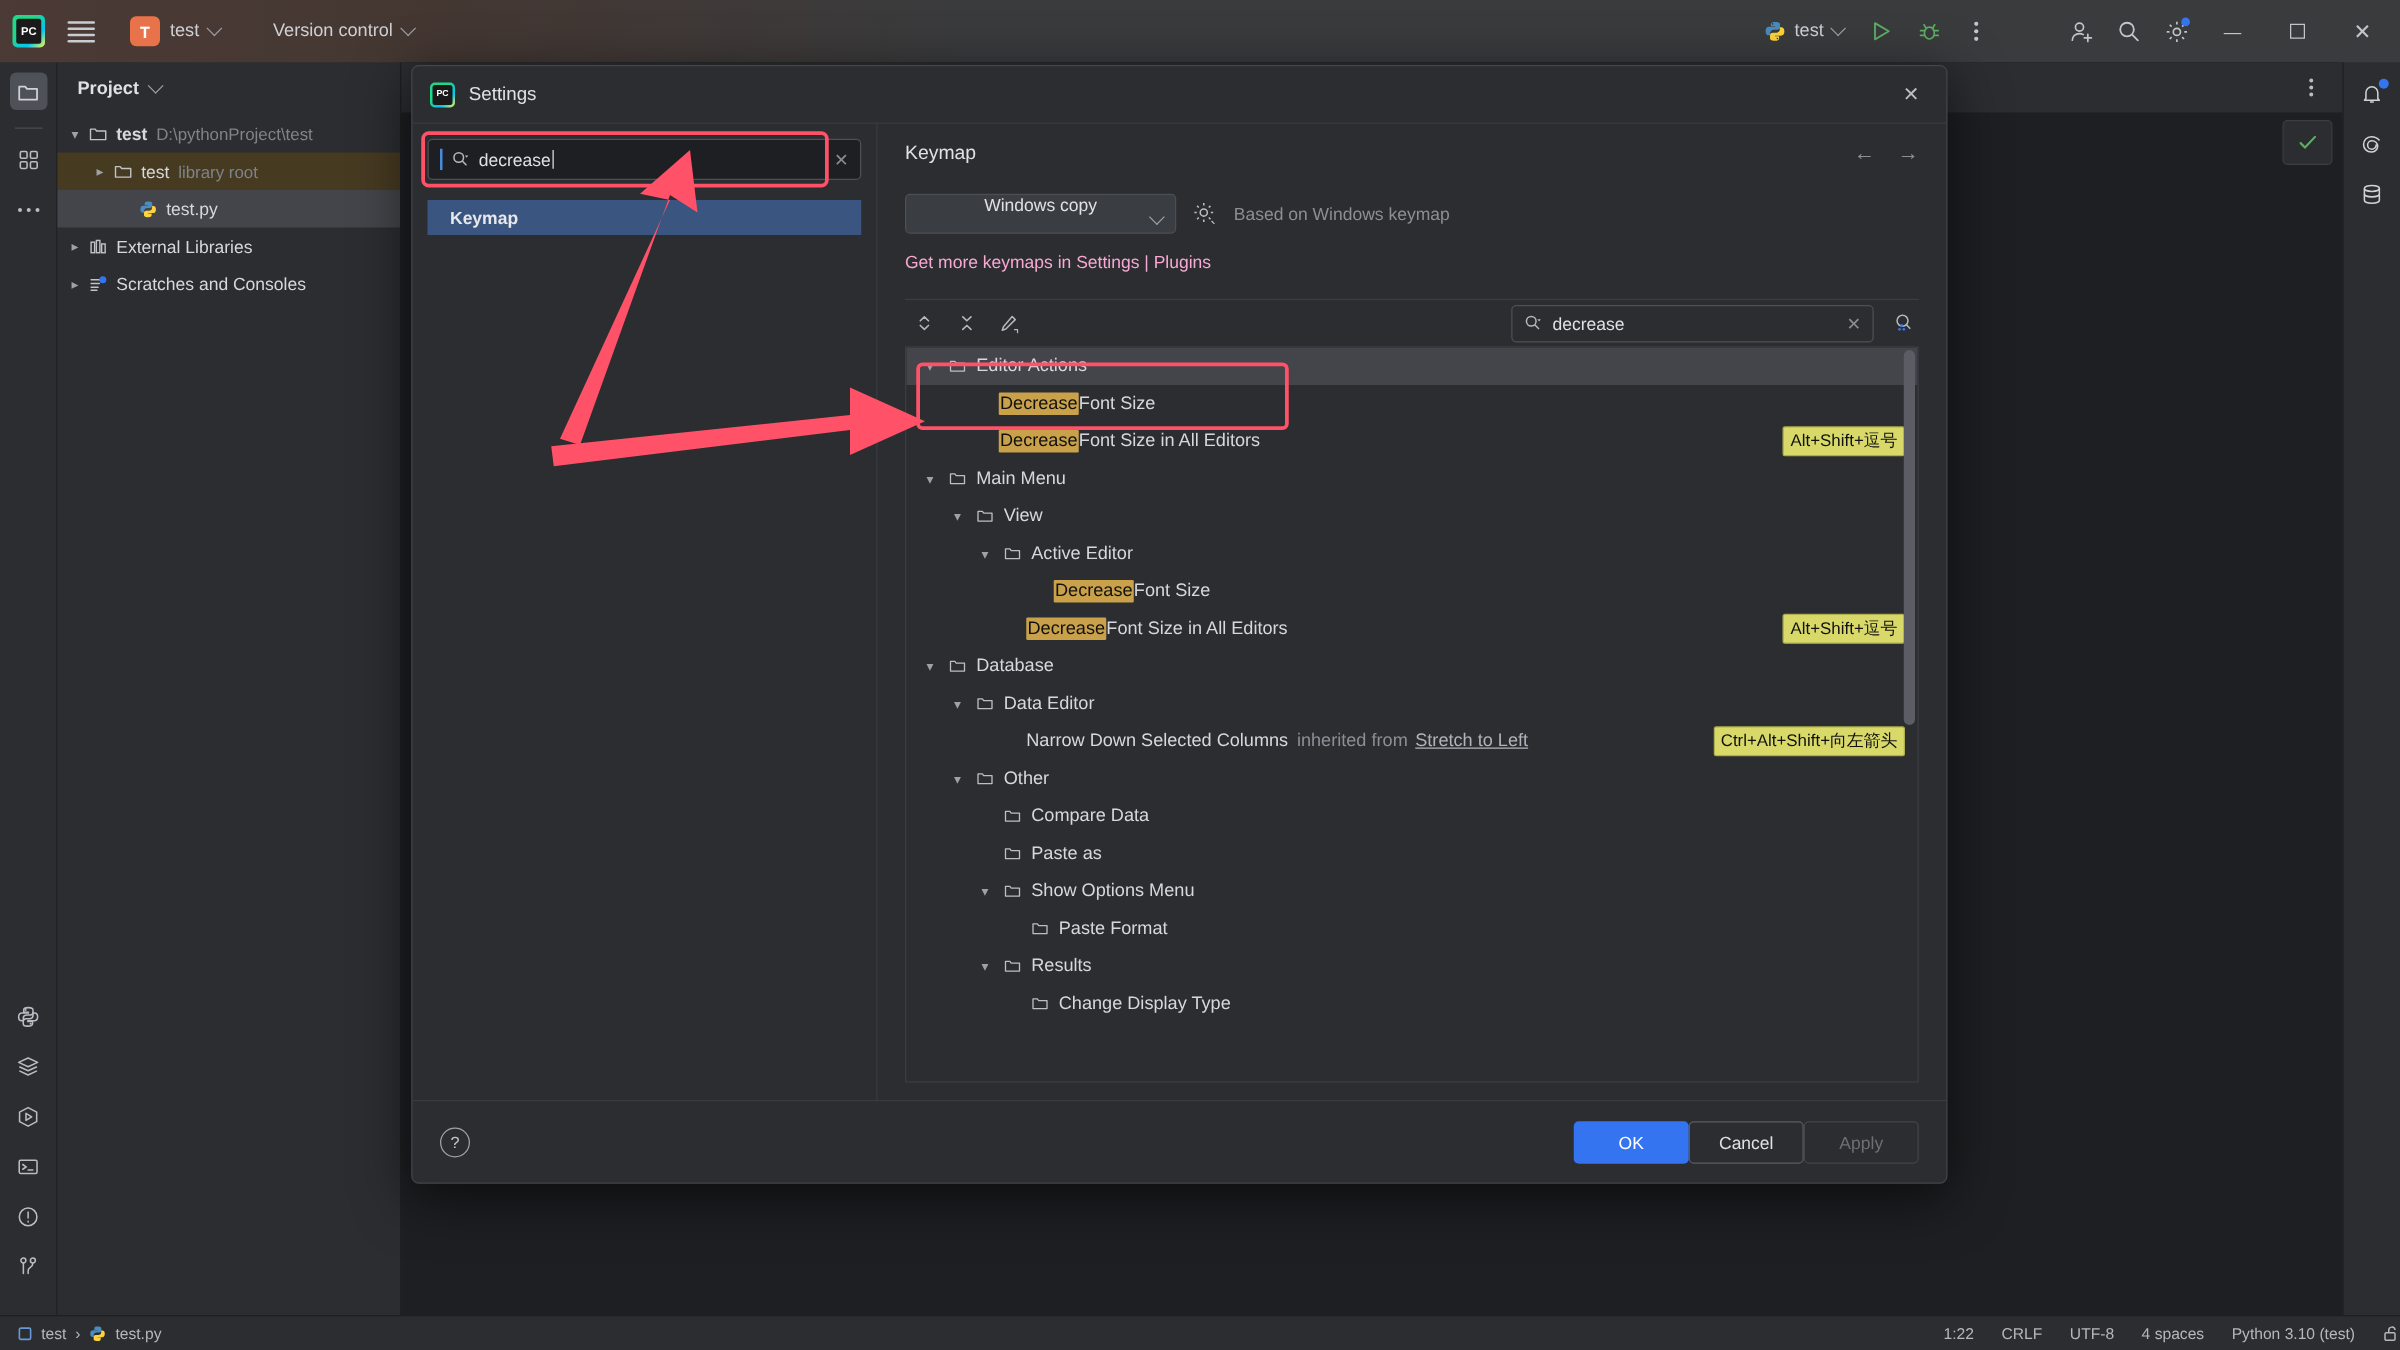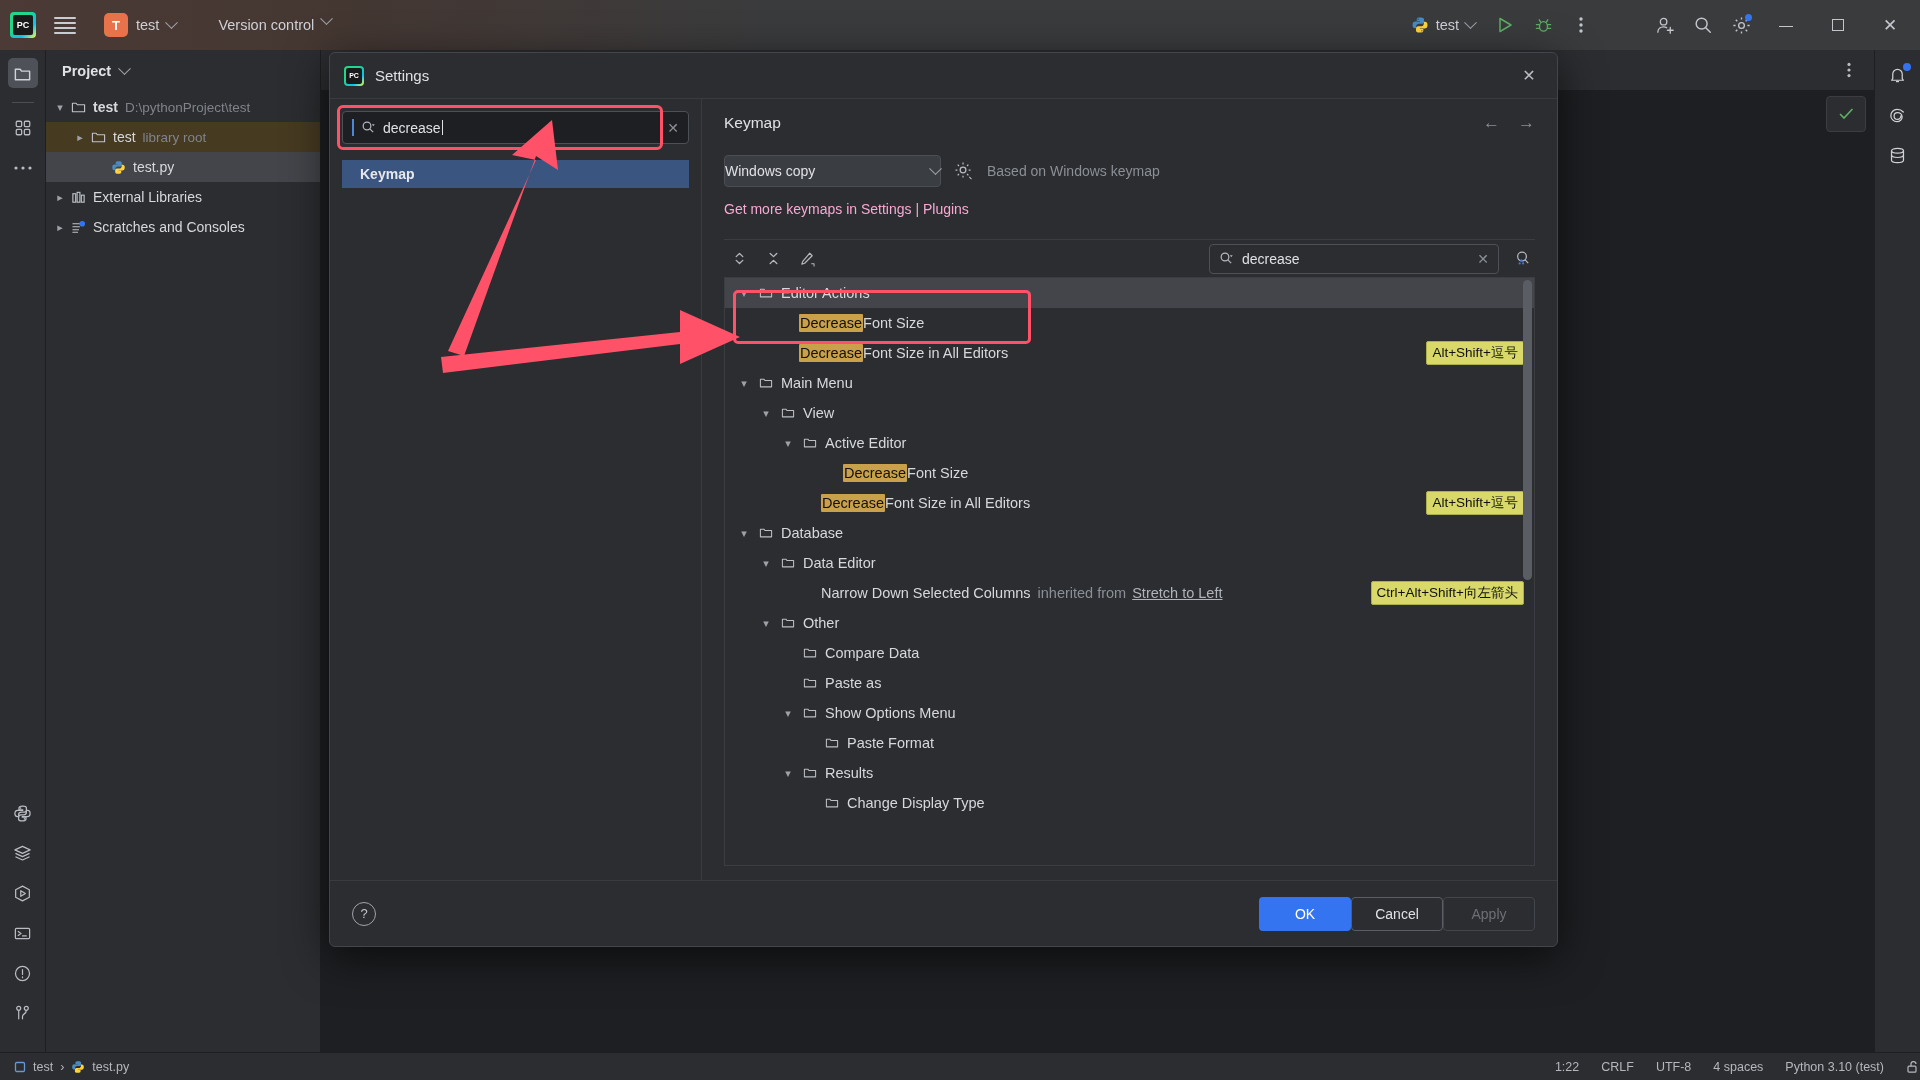--- a/index.html
+++ b/index.html
@@ -36,21 +36,21 @@
     display: flex; align-items: center; gap: 8px; padding: 3px 8px; border-radius: 5px; cursor: pointer;
   }
   .proj-badge {
     width: 24px; height: 24px; border-radius: 5px; background: #e8734a;
     color: #fff; font-size: 13px; font-weight: 700;
     display: flex; align-items: center; justify-content: center;
   }
   .tb-text { font-size: 14.5px; color: #ced0d6; }
   .chev { display:inline-block; width:9px; height:9px; border-right:1.6px solid #9ea2a8;
     border-bottom:1.6px solid #9ea2a8; transform: rotate(45deg) translate(-2px,-2px); }
-  .vcs-chip { display:flex; gap:8px; margin-left: 26px; padding: 3px 8px;
+  .vcs-chip { display:flex; align-items:center; gap:8px; margin-left: 26px; padding: 3px 8px;
     border-radius: 5px; cursor:pointer; }
 
   .tb-right { margin-left: auto; display: flex; align-items: center; gap: 4px; padding-right: 6px; }
   .run-chip { display:flex; align-items:center; gap:7px; padding: 4px 9px; border-radius:5px; cursor:pointer; }
   .py-ico { width: 18px; height: 18px; flex:none; }
   .icobtn { width: 34px; height: 34px; display:flex; align-items:center; justify-content:center;
     border-radius:5px; cursor:pointer; position: relative; }
   .wbtn { width: 48px; height: 50px; display:flex; align-items:center; justify-content:center;
     cursor:pointer; }
 
@@ -138,21 +138,21 @@
 
   .dlg-right { flex:1; padding:14px 22px 0 22px; display:flex; flex-direction:column; min-width:0; }
   .kh { display:flex; align-items:center; }
   .kh .title { font-size:15.5px; color:#dfe1e5; }
   .kh .navs { margin-left:auto; display:flex; gap:18px; color:#8b8f96; font-size:17px; }
   .kh .navs span { cursor:pointer; }
 
   .km-row { margin-top:22px; display:flex; align-items:center; gap:12px; }
   .km-select {
     width:217px; height:32px; background:#3a3d41; border:1px solid #4b4e54; border-radius:4px;
-    display:flex; align-items:center; padding:0 0; font-size:14px; color:#dfe1e5; cursor:pointer;
+    display:flex; align-items:center; padding:0 10px; font-size:14px; color:#dfe1e5; cursor:pointer;flex-direction:column;
   }
   .km-select .chev { margin-left:auto; }
   .gear { width:22px; height:22px; cursor:pointer; color:#b9bcc2; }
   .based { font-size:14px; color:#8b8f96; }
   .link { margin-top:14px; font-size:14px; color:#f9a8d4; cursor:pointer; }
 
   .toolrow { margin-top:22px; height:38px; display:flex; align-items:center;
     border-top:1px solid #3b3d42; }
   .tr-ico { width:30px; height:30px; display:flex; align-items:center; justify-content:center;
     border-radius:4px; cursor:pointer; color:#b9bcc2; margin-right:4px; }

